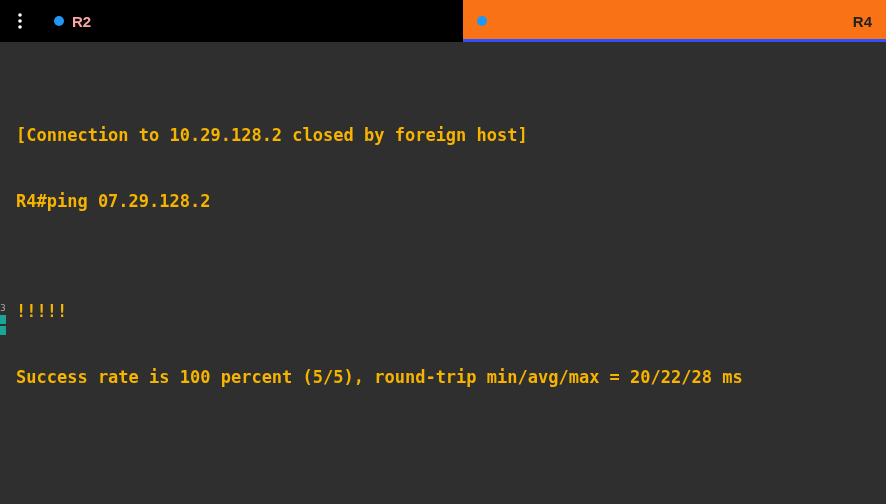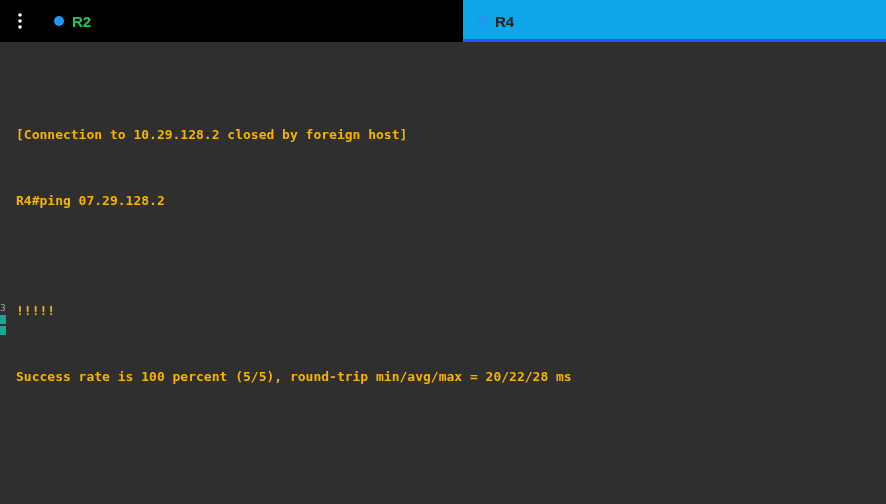--- a/index.html
+++ b/index.html
@@ -35,26 +35,27 @@
   .tab {
     flex: 1;
     display: flex;
     align-items: center;
     padding: 0 14px;
     cursor: pointer;
     font-family: Arial, Helvetica, sans-serif;
     font-weight: 700;
     font-size: 15px;
     gap: 8px;
-    color: #22c55e;
+    color: #fca5a5;
     position: relative;
   }
   .tab.active {
-    background: #0ea5e9;
+    background: #f97316;
     color: #222;
+    justify-content: space-between;
   }
   .tab.active::after {
     content: "";
     position: absolute;
     left: 0;
     right: 0;
     bottom: 0;
     height: 3px;
     background: #304ffe;
   }
@@ -90,21 +91,21 @@
   }
   .mark.gray { color: #aaa; background: transparent; }
   .mark.teal { background: #1aa596; color: #0d6d64; }
 
   
   .terminal {
     flex: 1;
     padding: 38px 10px 4px 10px;
     background: #2f2f2f;
     color: #f6b400;
-    font-size: 13px;
+    font-size: 17px;
     line-height: 22px;
     font-weight: 600;
     white-space: pre;
     overflow: hidden;
   }
   .terminal .line { white-space: pre; }
 </style>
 </head>
 <body>
 

